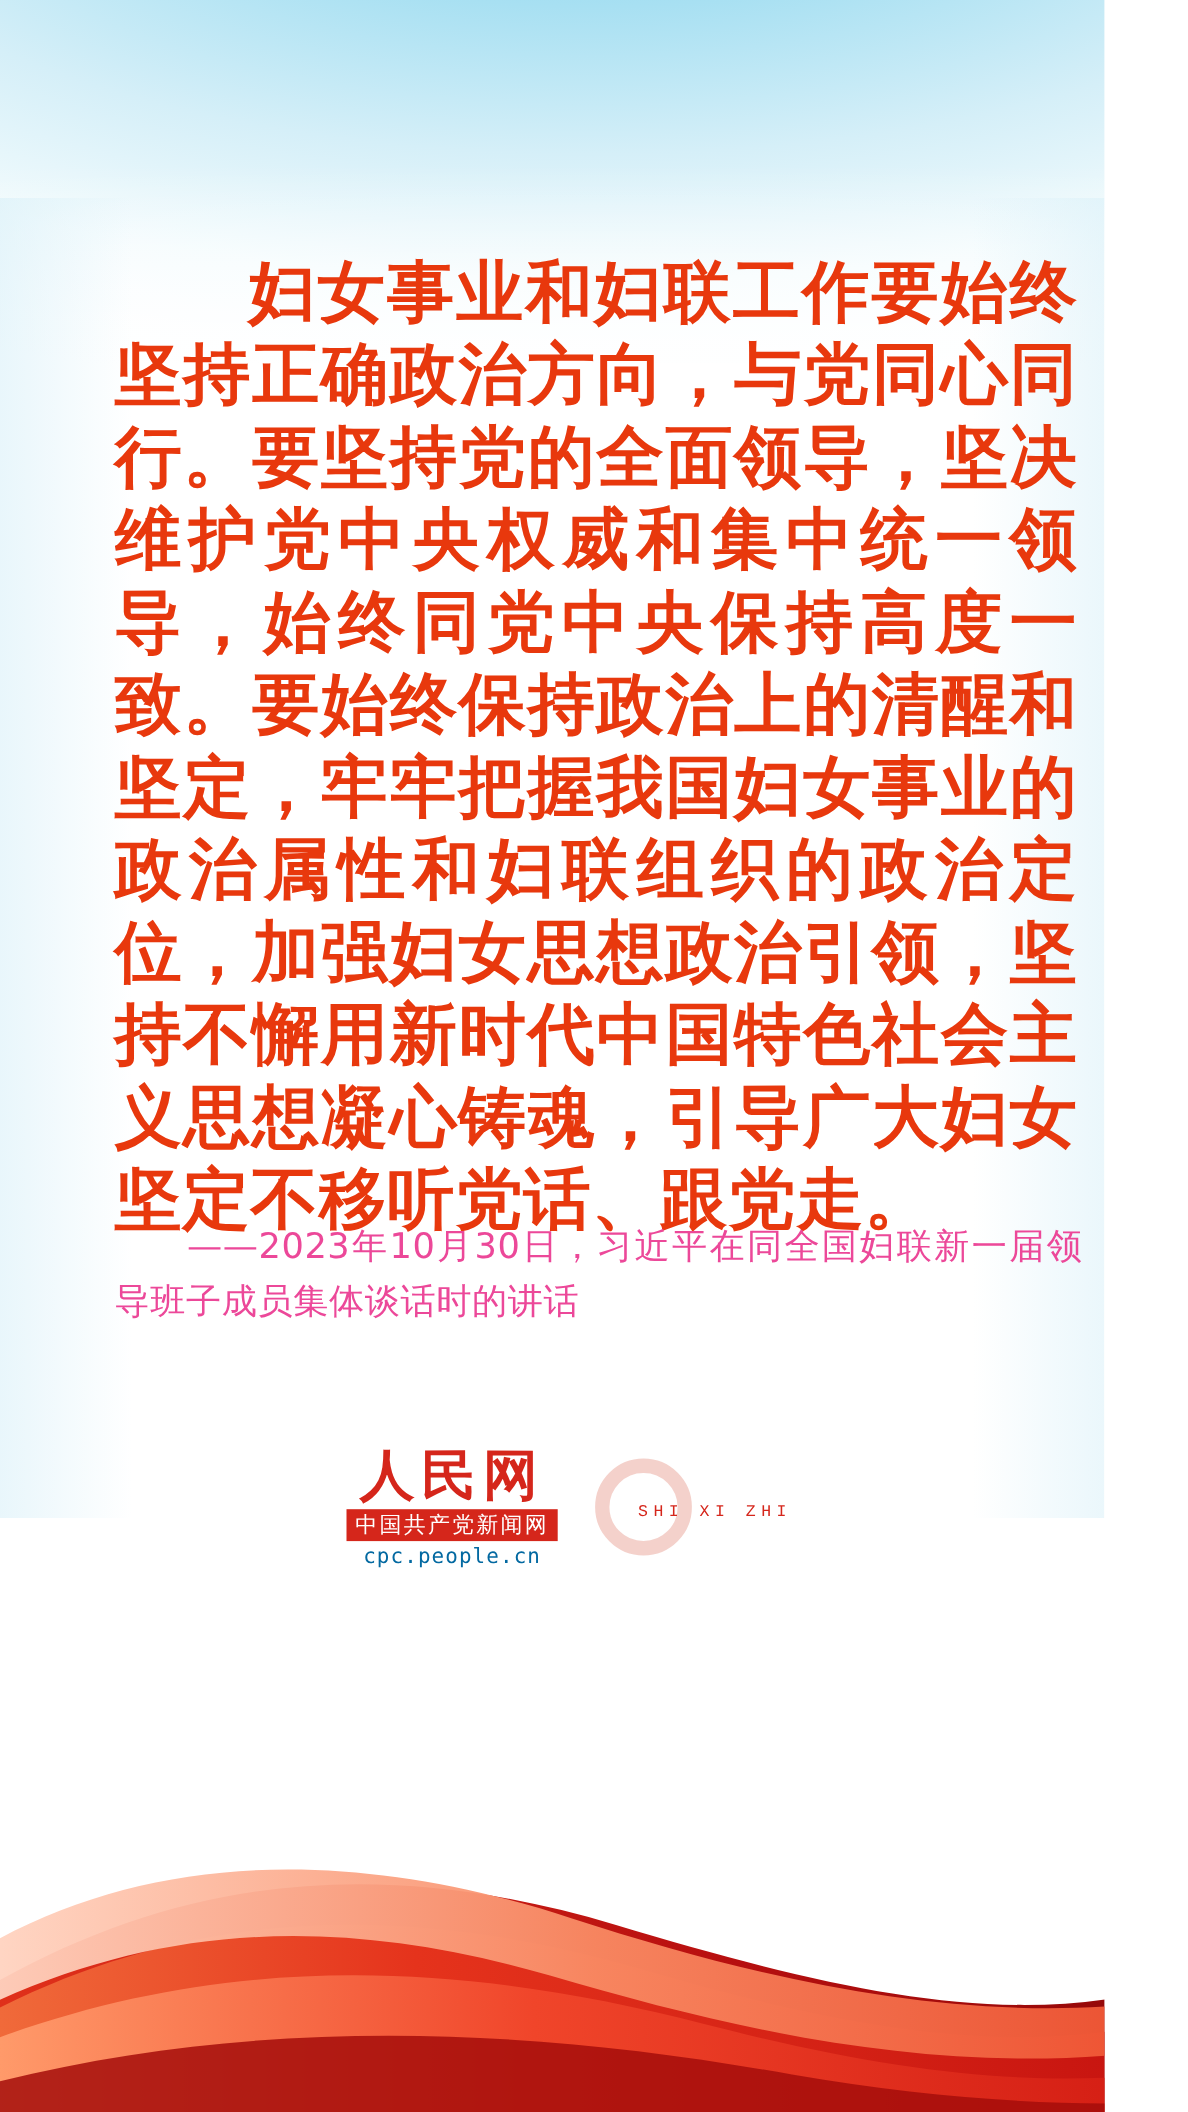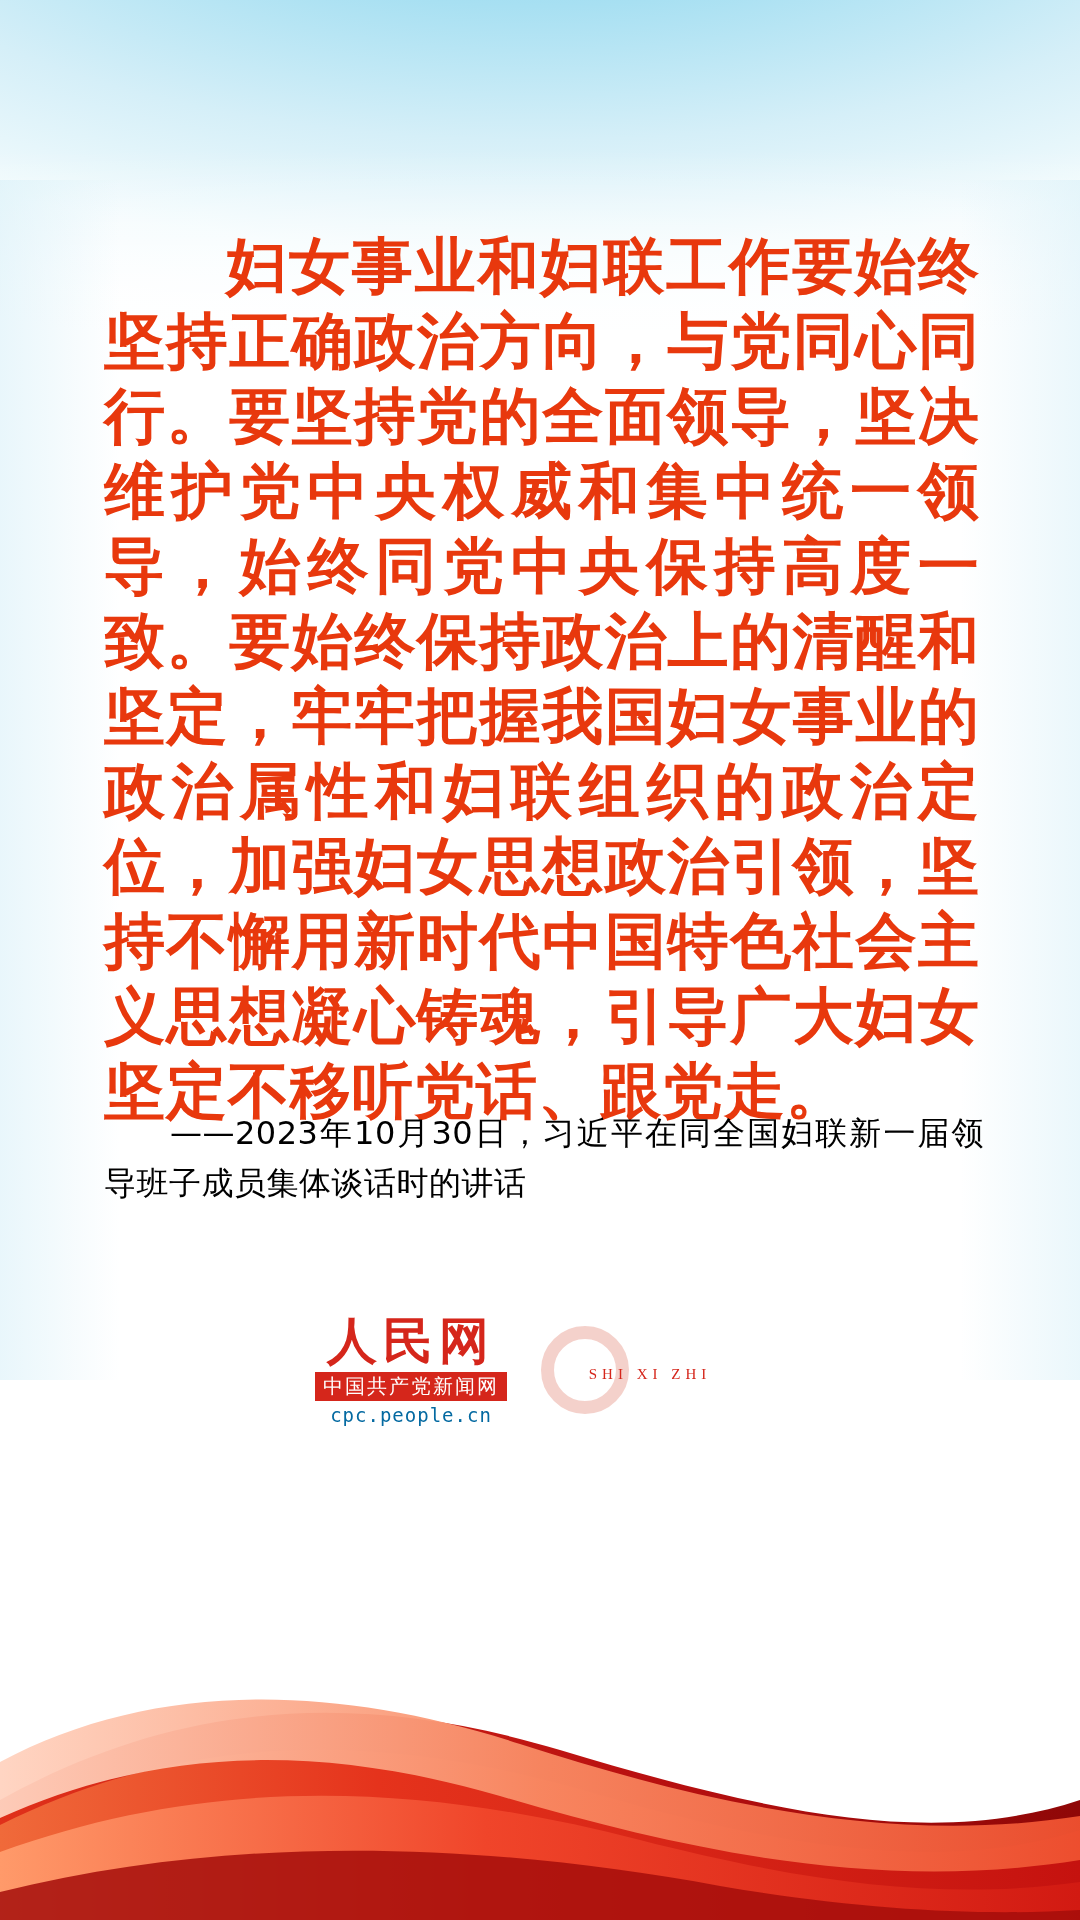--- a/index.html
+++ b/index.html
@@ -9,24 +9,25 @@
   body {
     width: 1080px;
     height: 1920px;
     background: #ffffff;
     font-family: "Liberation Sans", "DejaVu Sans", sans-serif;
     overflow: hidden;
   }
 
   .poster {
     position: relative;
-    width: 1080px;
+    width: 984px;
     height: 1920px;
     overflow: hidden;
     background: #ffffff;
+    padding-left: 20px;
   }
 
   
   .sky {
     position: absolute;
     left: 0; top: 0;
     width: 1080px;
     height: 330px;
     background:
       radial-gradient(120% 150% at 50% -40%, #7fd2ef 0%, #a8e0f2 28%, #d5eff8 55%, #f2fbfd 78%, #ffffff 100%);
@@ -69,21 +70,21 @@
     text-indent: 122px;
     font-family: "DejaVu Sans", "Liberation Sans", sans-serif;
   }
 
   
   .attribution {
     position: absolute;
     left: 104px;
     top: 1108px;
     width: 880px;
-    color: #000000;
+    color: #ec4899;
     font-size: 32px;
     line-height: 50px;
     letter-spacing: 0.5px;
     text-align: justify;
     text-align-last: left;
     text-indent: 66px;
     font-family: "DejaVu Sans", "Liberation Sans", sans-serif;
   }
 
   
@@ -157,21 +158,21 @@
     font-weight: 700;
     font-size: 55px;
     color: #d5261b;
     letter-spacing: 2px;
     line-height: 1;
     z-index: 2;
   }
   .logo-shixizhi .pinyin {
     position: relative;
     margin-top: 8px;
-    font-family: Liberation Serif, serif;
+    font-family: Liberation Mono, monospace;
     font-size: 15px;
     color: #d5261b;
     letter-spacing: 5px;
     z-index: 2;
   }
 
   
   .ribbons {
     position: absolute;
     left: 0;

